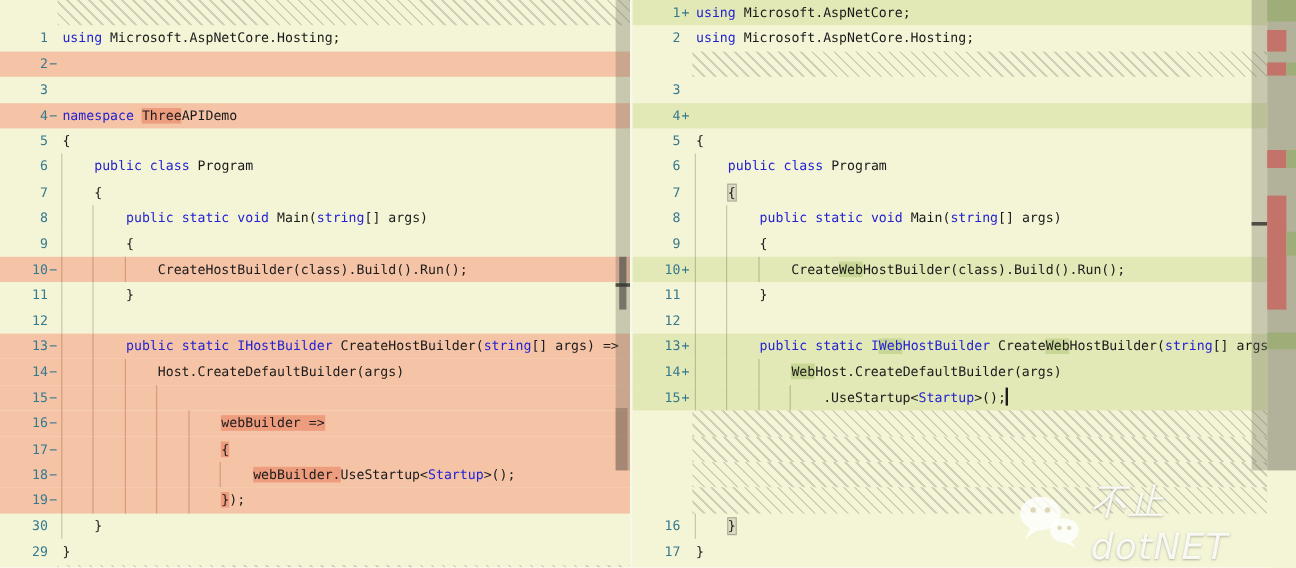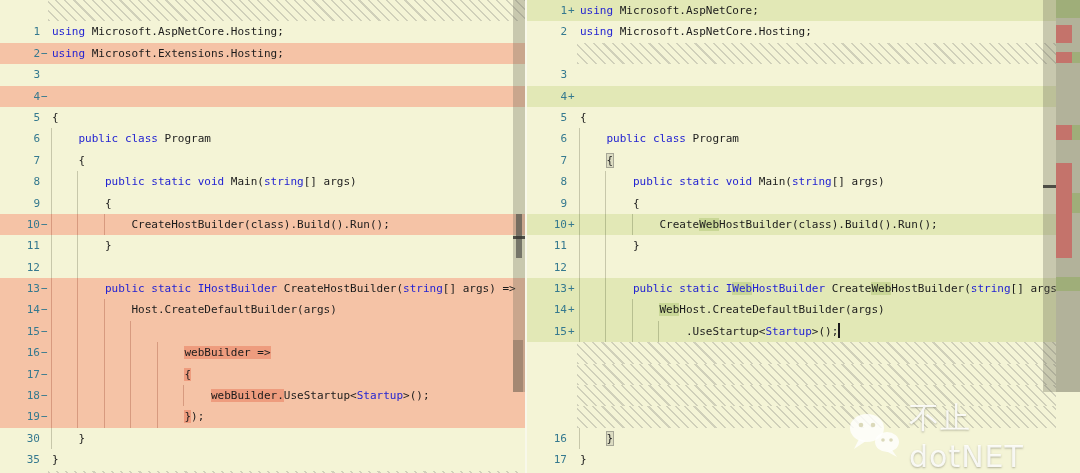--- a/index.html
+++ b/index.html
@@ -35,50 +35,50 @@
   .hline{position:absolute;height:3px;background:rgba(55,55,50,0.85);}
   #left-scrollbar .hline{left:0;top:236px;width:12px;}
   #right-scrollbar .hline{left:0;top:185px;width:15px;}
   #overview-ruler{position:absolute;left:1056px;top:0;width:24px;height:392px;background:#b2b29a;}
   .mark{position:absolute;}
   .mark.r{background:var(--rulerRed,#c4736b);}
   .mark.g{background:var(--rulerGreen,#9fae79);}
   #watermark{position:absolute;left:846px;top:398px;display:flex;align-items:center;gap:7px;z-index:9;
              pointer-events:none;}
   #watermark .wm-text{font-family:"DejaVu Sans",sans-serif;font-size:30px;color:rgba(255,255,254,0.88);
-             letter-spacing:1px;text-shadow:0 1px 2px rgba(125,125,110,0.55);}
+             letter-spacing:1px;text-shadow:0 1px 2px rgba(125,125,110,0.55);font-style:italic;}
 </style>
 </head>
 <body>
 
 <div id="app" style="--bg: #f4f4d6; --delRow: #f5c3a6; --delWord: #ee9c7e; --addRow: #e2e8b6; --addWord: #c9d796; --kw: #2323d2; --txt: #1b1b1b; --lineNum: #35798f; --rulerRed: #c4736b; --rulerGreen: #9fae79;">
 
   <div id="left-pane" class="pane">
       <div class="row fill"><div class="hatch" style="left: 48px;"></div></div>
       <div class="row norm"><span class="num">1</span><span class="code"><span class="k">using</span><span class="p"> Microsoft.AspNetCore.Hosting;</span></span></div>
-      <div class="row del"><span class="num">2</span><span class="sign">−</span><span class="code"><span class="k">using</span><span class="p"> Microsoft.Extensions.Hosting;</span></span></div>
+      <div class="row del"><span class="num">2</span><span class="sign">−</span></div>
       <div class="row norm"><span class="num">3</span><span class="code"></span></div>
-      <div class="row del"><span class="num">4</span><span class="sign">−</span></div>
+      <div class="row del"><span class="num">4</span><span class="sign">−</span><span class="code"><span class="k">namespace</span><span class="p"> </span><span class="p hl">Three</span><span class="p">APIDemo</span></span></div>
       <div class="row norm"><span class="num">5</span><span class="code"><span class="p">{</span></span></div>
       <div class="row norm"><span class="num">6</span><div class="guide" style="left: 51px;"></div><span class="code"><span class="p">    </span><span class="k">public</span><span class="p"> </span><span class="k">class</span><span class="p"> Program</span></span></div>
       <div class="row norm"><span class="num">7</span><div class="guide" style="left: 51px;"></div><span class="code"><span class="p">    {</span></span></div>
       <div class="row norm"><span class="num">8</span><div class="guide" style="left: 51px;"></div><div class="guide" style="left: 77.4904px;"></div><span class="code"><span class="p">        </span><span class="k">public</span><span class="p"> </span><span class="k">static</span><span class="p"> </span><span class="k">void</span><span class="p"> Main(</span><span class="k">string</span><span class="p">[] args)</span></span></div>
       <div class="row norm"><span class="num">9</span><div class="guide" style="left: 51px;"></div><div class="guide" style="left: 77.4904px;"></div><span class="code"><span class="p">        {</span></span></div>
       <div class="row del"><span class="num">10</span><span class="sign">−</span><div class="guide" style="left: 51px;"></div><div class="guide" style="left: 77.4904px;"></div><div class="guide" style="left: 103.981px;"></div><span class="code"><span class="p">            CreateHostBuilder(class).Build().Run();</span></span></div>
       <div class="row norm"><span class="num">11</span><div class="guide" style="left: 51px;"></div><div class="guide" style="left: 77.4904px;"></div><span class="code"><span class="p">        }</span></span></div>
       <div class="row norm"><span class="num">12</span><div class="guide" style="left: 51px;"></div><div class="guide" style="left: 77.4904px;"></div><span class="code"></span></div>
       <div class="row del"><span class="num">13</span><span class="sign">−</span><div class="guide" style="left: 51px;"></div><div class="guide" style="left: 77.4904px;"></div><span class="code"><span class="p">        </span><span class="k">public</span><span class="p"> </span><span class="k">static</span><span class="p"> </span><span class="k">IHostBuilder</span><span class="p"> CreateHostBuilder(</span><span class="k">string</span><span class="p">[] args) =&gt;</span></span></div>
       <div class="row del"><span class="num">14</span><span class="sign">−</span><div class="guide" style="left: 51px;"></div><div class="guide" style="left: 77.4904px;"></div><div class="guide" style="left: 103.981px;"></div><span class="code"><span class="p">            Host.CreateDefaultBuilder(args)</span></span></div>
       <div class="row del"><span class="num">15</span><span class="sign">−</span><div class="guide" style="left: 51px;"></div><div class="guide" style="left: 77.4904px;"></div><div class="guide" style="left: 103.981px;"></div><div class="guide" style="left: 130.471px;"></div></div>
       <div class="row del"><span class="num">16</span><span class="sign">−</span><div class="guide" style="left: 51px;"></div><div class="guide" style="left: 77.4904px;"></div><div class="guide" style="left: 103.981px;"></div><div class="guide" style="left: 130.471px;"></div><div class="guide" style="left: 156.962px;"></div><span class="code"><span class="p">                    </span><span class="p hl">webBuilder =&gt;</span></span></div>
       <div class="row del"><span class="num">17</span><span class="sign">−</span><div class="guide" style="left: 51px;"></div><div class="guide" style="left: 77.4904px;"></div><div class="guide" style="left: 103.981px;"></div><div class="guide" style="left: 130.471px;"></div><div class="guide" style="left: 156.962px;"></div><span class="code"><span class="p">                    </span><span class="p hl">{</span></span></div>
       <div class="row del"><span class="num">18</span><span class="sign">−</span><div class="guide" style="left: 51px;"></div><div class="guide" style="left: 77.4904px;"></div><div class="guide" style="left: 103.981px;"></div><div class="guide" style="left: 130.471px;"></div><div class="guide" style="left: 156.962px;"></div><div class="guide" style="left: 183.452px;"></div><span class="code"><span class="p">                        </span><span class="p hl">webBuilder.</span><span class="p">UseStartup&lt;</span><span class="k">Startup</span><span class="p">&gt;();</span></span></div>
       <div class="row del"><span class="num">19</span><span class="sign">−</span><div class="guide" style="left: 51px;"></div><div class="guide" style="left: 77.4904px;"></div><div class="guide" style="left: 103.981px;"></div><div class="guide" style="left: 130.471px;"></div><div class="guide" style="left: 156.962px;"></div><span class="code"><span class="p">                    </span><span class="p hl">}</span><span class="p">);</span></span></div>
       <div class="row norm"><span class="num">30</span><div class="guide" style="left: 51px;"></div><span class="code"><span class="p">    }</span></span></div>
-      <div class="row norm"><span class="num">35</span><span class="code"><span class="p">}</span></span></div>
+      <div class="row norm"><span class="num">29</span><span class="code"><span class="p">}</span></span></div>
       <div style="position: relative; height: 2.2px;">
         <div class="hatch" style="left: 48px;"></div>
       </div>
     </div>
   <div class="divider"></div>
   <div id="right-pane" class="pane">
       <div class="row add"><span class="num">1</span><span class="sign">+</span><span class="code"><span class="k">using</span><span class="p"> Microsoft.AspNetCore;</span></span></div>
       <div class="row norm"><span class="num">2</span><span class="code"><span class="k">using</span><span class="p"> Microsoft.AspNetCore.Hosting;</span></span></div>
       <div class="row fill"><div class="hatch" style="left: 50px;"></div></div>
       <div class="row norm"><span class="num">3</span><span class="code"></span></div>

